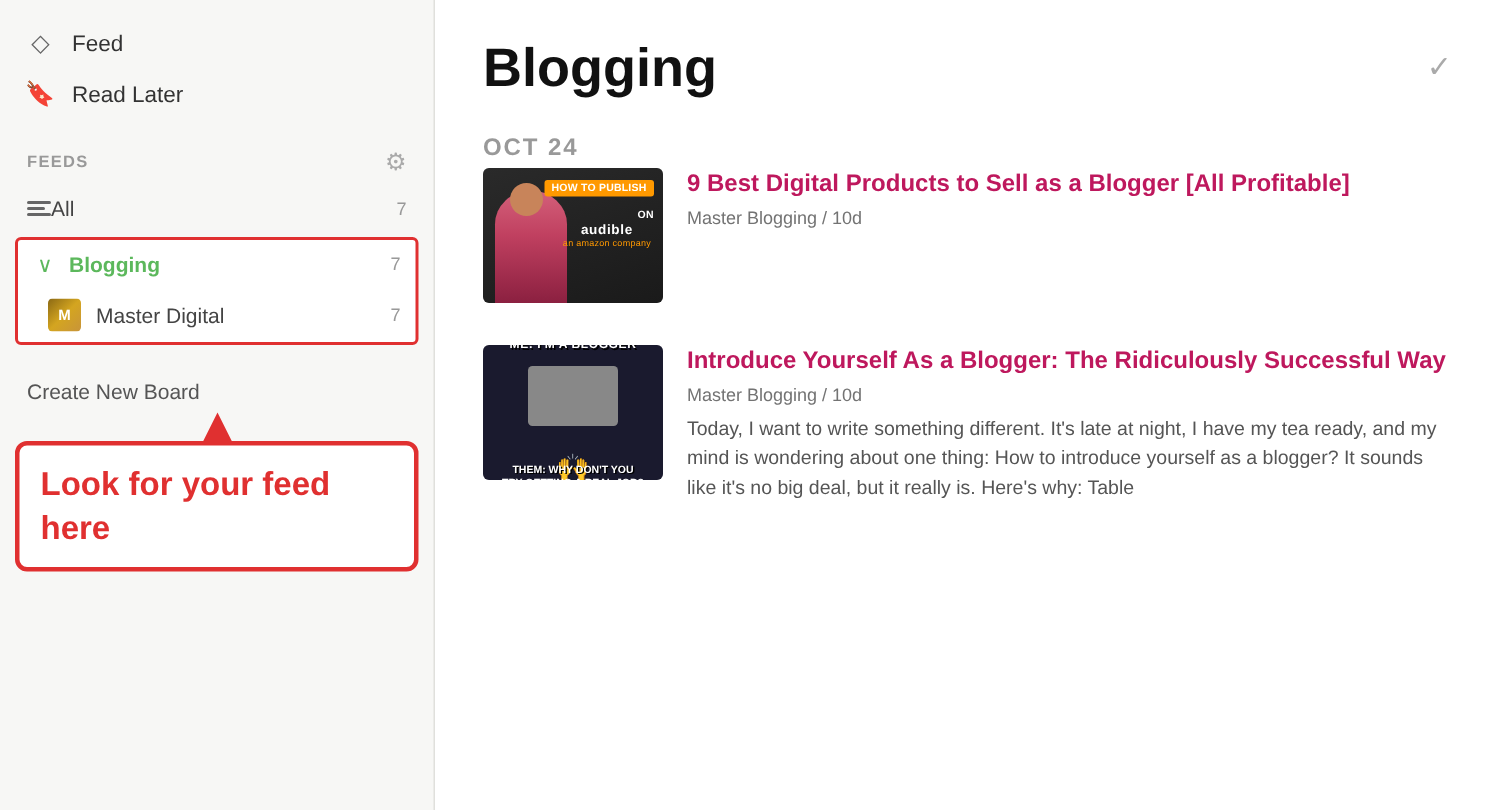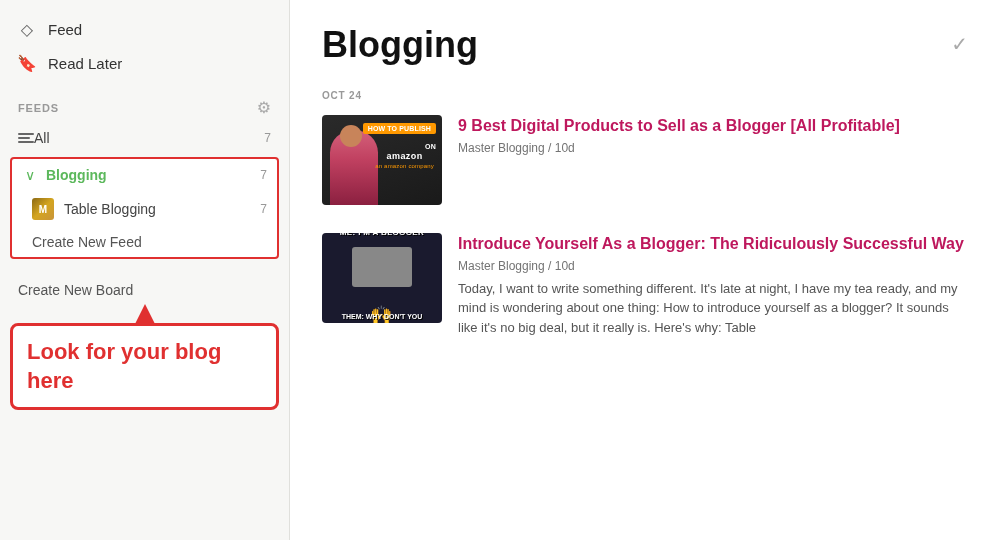--- a/index.html
+++ b/index.html
@@ -231,25 +231,25 @@
       font-weight: 700;
       color: #111;
     }
     .check-icon {
       font-size: 20px;
       color: #aaa;
       margin-top: 8px;
     }
 
     .date-divider {
-      font-size: 10px;
+      font-size: 16px;
       font-weight: 600;
       color: #999;
       letter-spacing: 0.08em;
-      margin-bottom: 14px;
+      margin-bottom: 4px;
     }
 
     .article-item {
       display: flex;
       gap: 16px;
       margin-bottom: 28px;
     }
     .article-thumbnail {
       width: 120px;
       min-width: 120px;
@@ -449,39 +449,36 @@
         <span class="blogging-label">Blogging</span>
         <span class="feed-count">7</span>
       </div>
 
       <div class="blogging-sub-item">
         <div class="source-favicon">
           <div class="source-favicon-inner">
             <span>M</span>
           </div>
         </div>
-        <span>Table Blogging</span>
+        <span>Master Digital</span>
         <span class="feed-count">7</span>
       </div>
 
-      <div class="create-feed-item">
-        <span>Create New Feed</span>
-      </div>
     </div>
   </div>
 
   <div class="boards-section">
     <div class="create-board-item">
       <span>Create New Board</span>
     </div>
   </div>
 
   <div class="annotation-bubble">
     <div class="annotation-arrow"></div>
-    <span class="annotation-text">Look for your blog here</span>
+    <span class="annotation-text">Look for your feed here</span>
   </div>
 
 </nav>
 
 <main class="main-content">
   <div class="main-header">
     <h1 class="main-title">Blogging</h1>
     <span class="check-icon">✓</span>
   </div>
 
@@ -490,21 +487,21 @@
   <div class="article-item">
     <div class="article-thumbnail">
       <div class="thumb-audible">
         <div class="woman-silhouette"></div>
         <div class="woman-head"></div>
         <div class="how-to-box">
           <div class="how-to-text">HOW TO PUBLISH</div>
         </div>
         <div class="publish-text">ON</div>
         <div class="audible-logo">
-          <span class="audible-text">amazon</span>
+          <span class="audible-text">audible</span>
           <span class="audible-sub">an amazon company</span>
         </div>
       </div>
     </div>
     <div class="article-body">
       <div class="article-title">9 Best Digital Products to Sell as a Blogger [All Profitable]</div>
       <div class="article-meta">Master Blogging / 10d</div>
     </div>
   </div>
 

